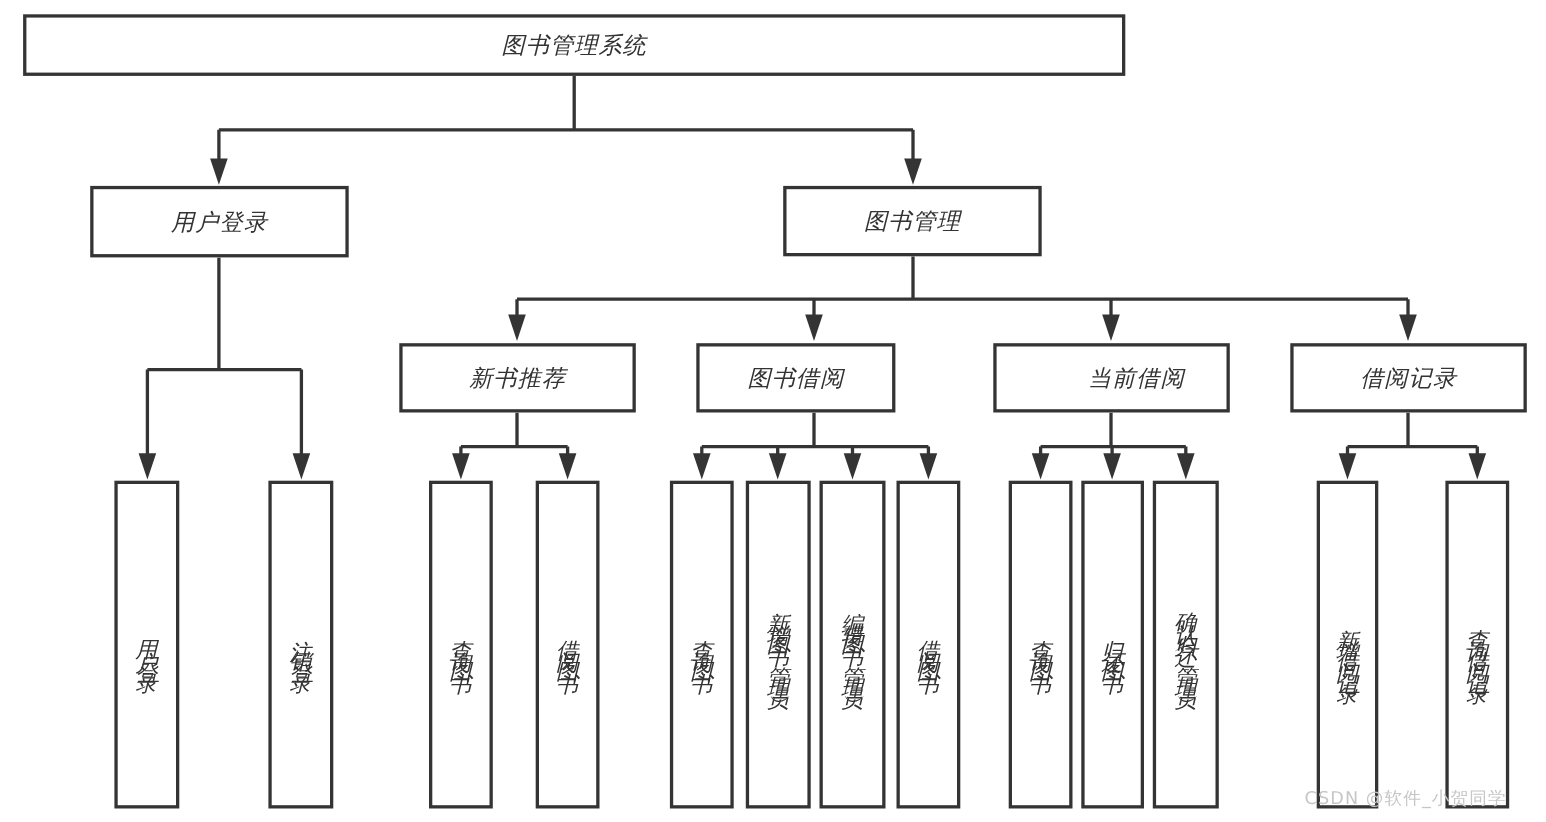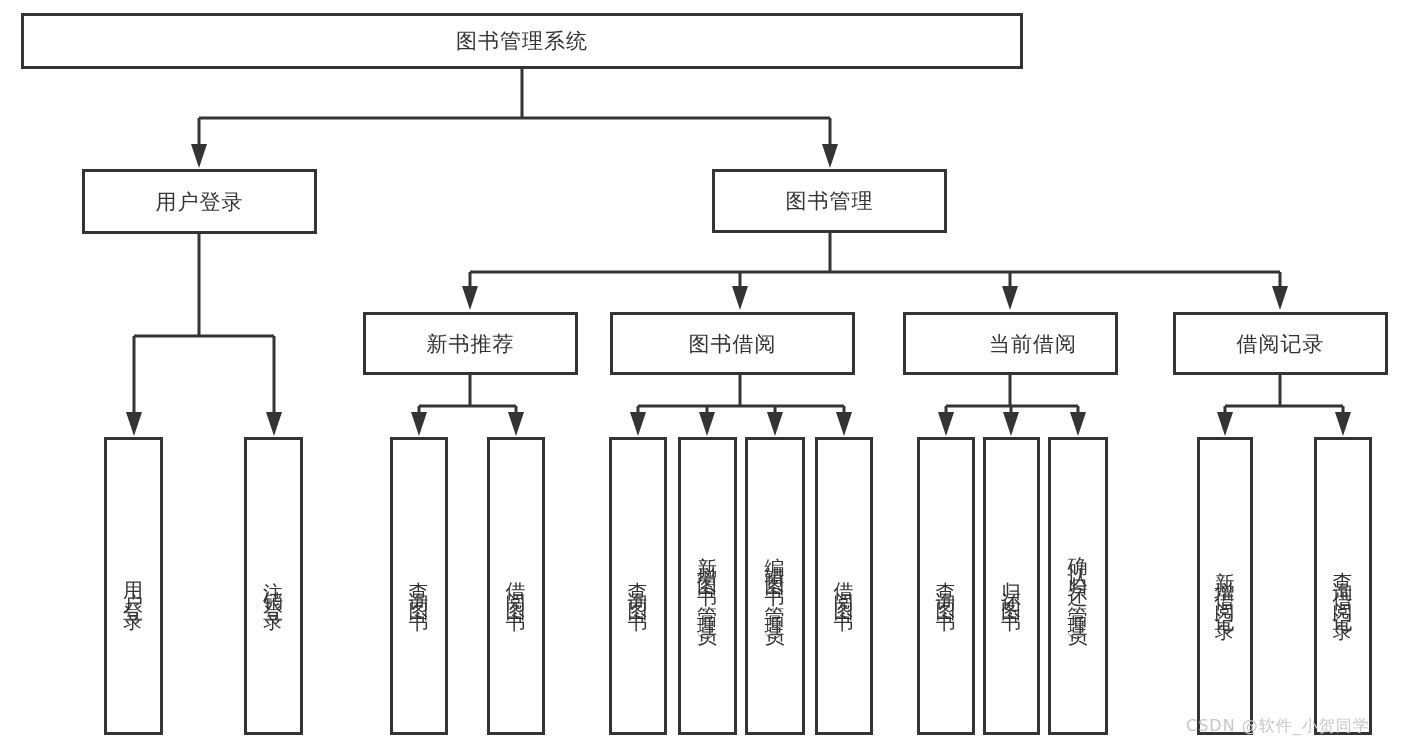--- a/index.html
+++ b/index.html
@@ -24,20 +24,21 @@
   }
   .node {
     position: absolute;
     box-sizing: border-box;
     background: #ffffff;
     border: 3px solid #343434;
     color: #333333;
     display: flex;
     align-items: center;
     justify-content: center;
+    font-style: italic;
   }
   .h-node {
     font-size: 21px;
     letter-spacing: 1px;
     white-space: nowrap;
   }
   .v-node .v-text {
     writing-mode: vertical-rl;
     text-orientation: mixed;
     font-size: 20px;
@@ -106,21 +107,21 @@
   <div class="node h-node" style="left:82px; top:169px; width:235px; height:65px;">
     <span>用户登录</span>
   </div>
   <div class="node h-node" style="left:363px; top:312px; width:215px; height:63px;">
     <span>新书推荐</span>
   </div>
 
   <div class="node h-node" style="left:712px; top:169px; width:235px; height:64px;">
     <span>图书管理</span>
   </div>
-  <div class="node h-node" style="left:610px; top:312px; width:245px; height:63px;">
+  <div class="node h-node" style="left:633px; top:312px; width:181px; height:63px;">
     <span>图书借阅</span>
   </div>
   <div class="node h-node" style="left:903px; top:312px; width:215px; height:63px;padding-left:45px;">
     <span>当前借阅</span>
   </div>
   <div class="node h-node" style="left:1173px; top:312px; width:215px; height:63px;justify-content:center;">
     <span>借阅记录</span>
   </div>
 
   <div class="node v-node" style="left:104px; top:437px; width:59px; height:298px;">

